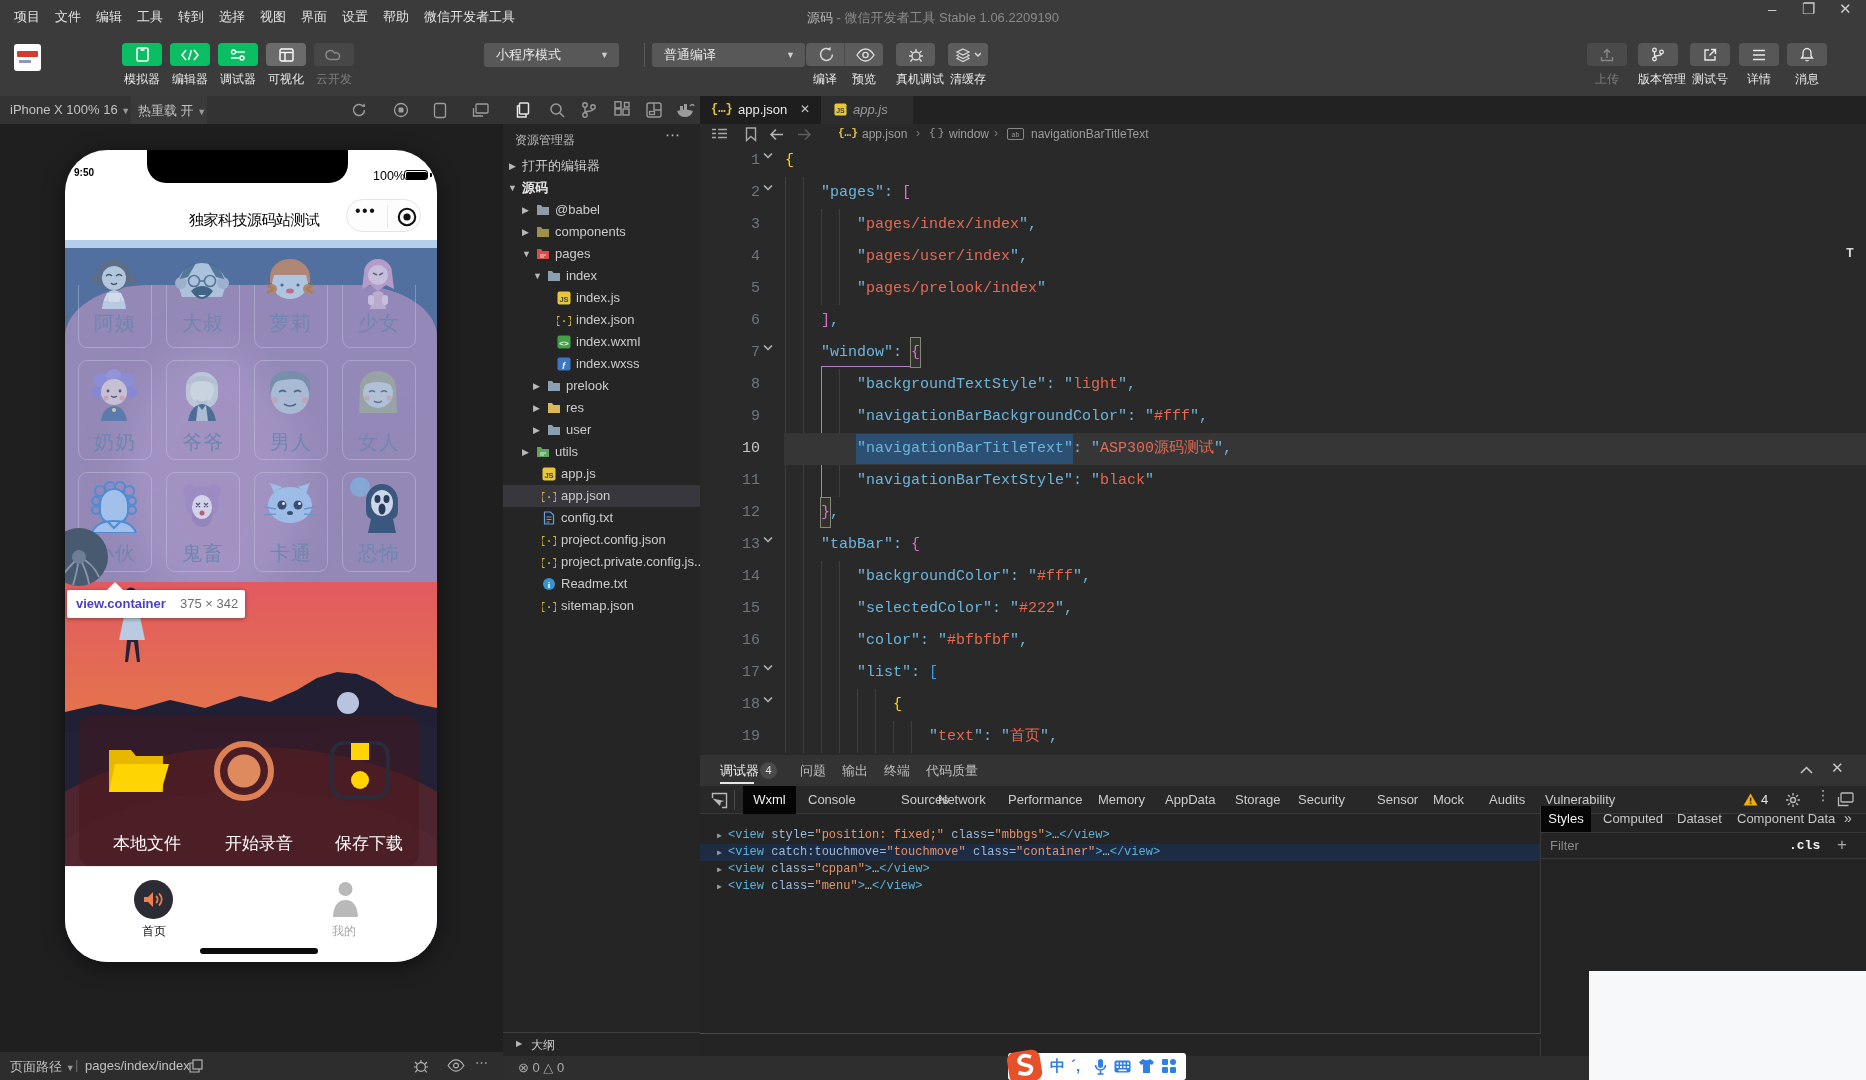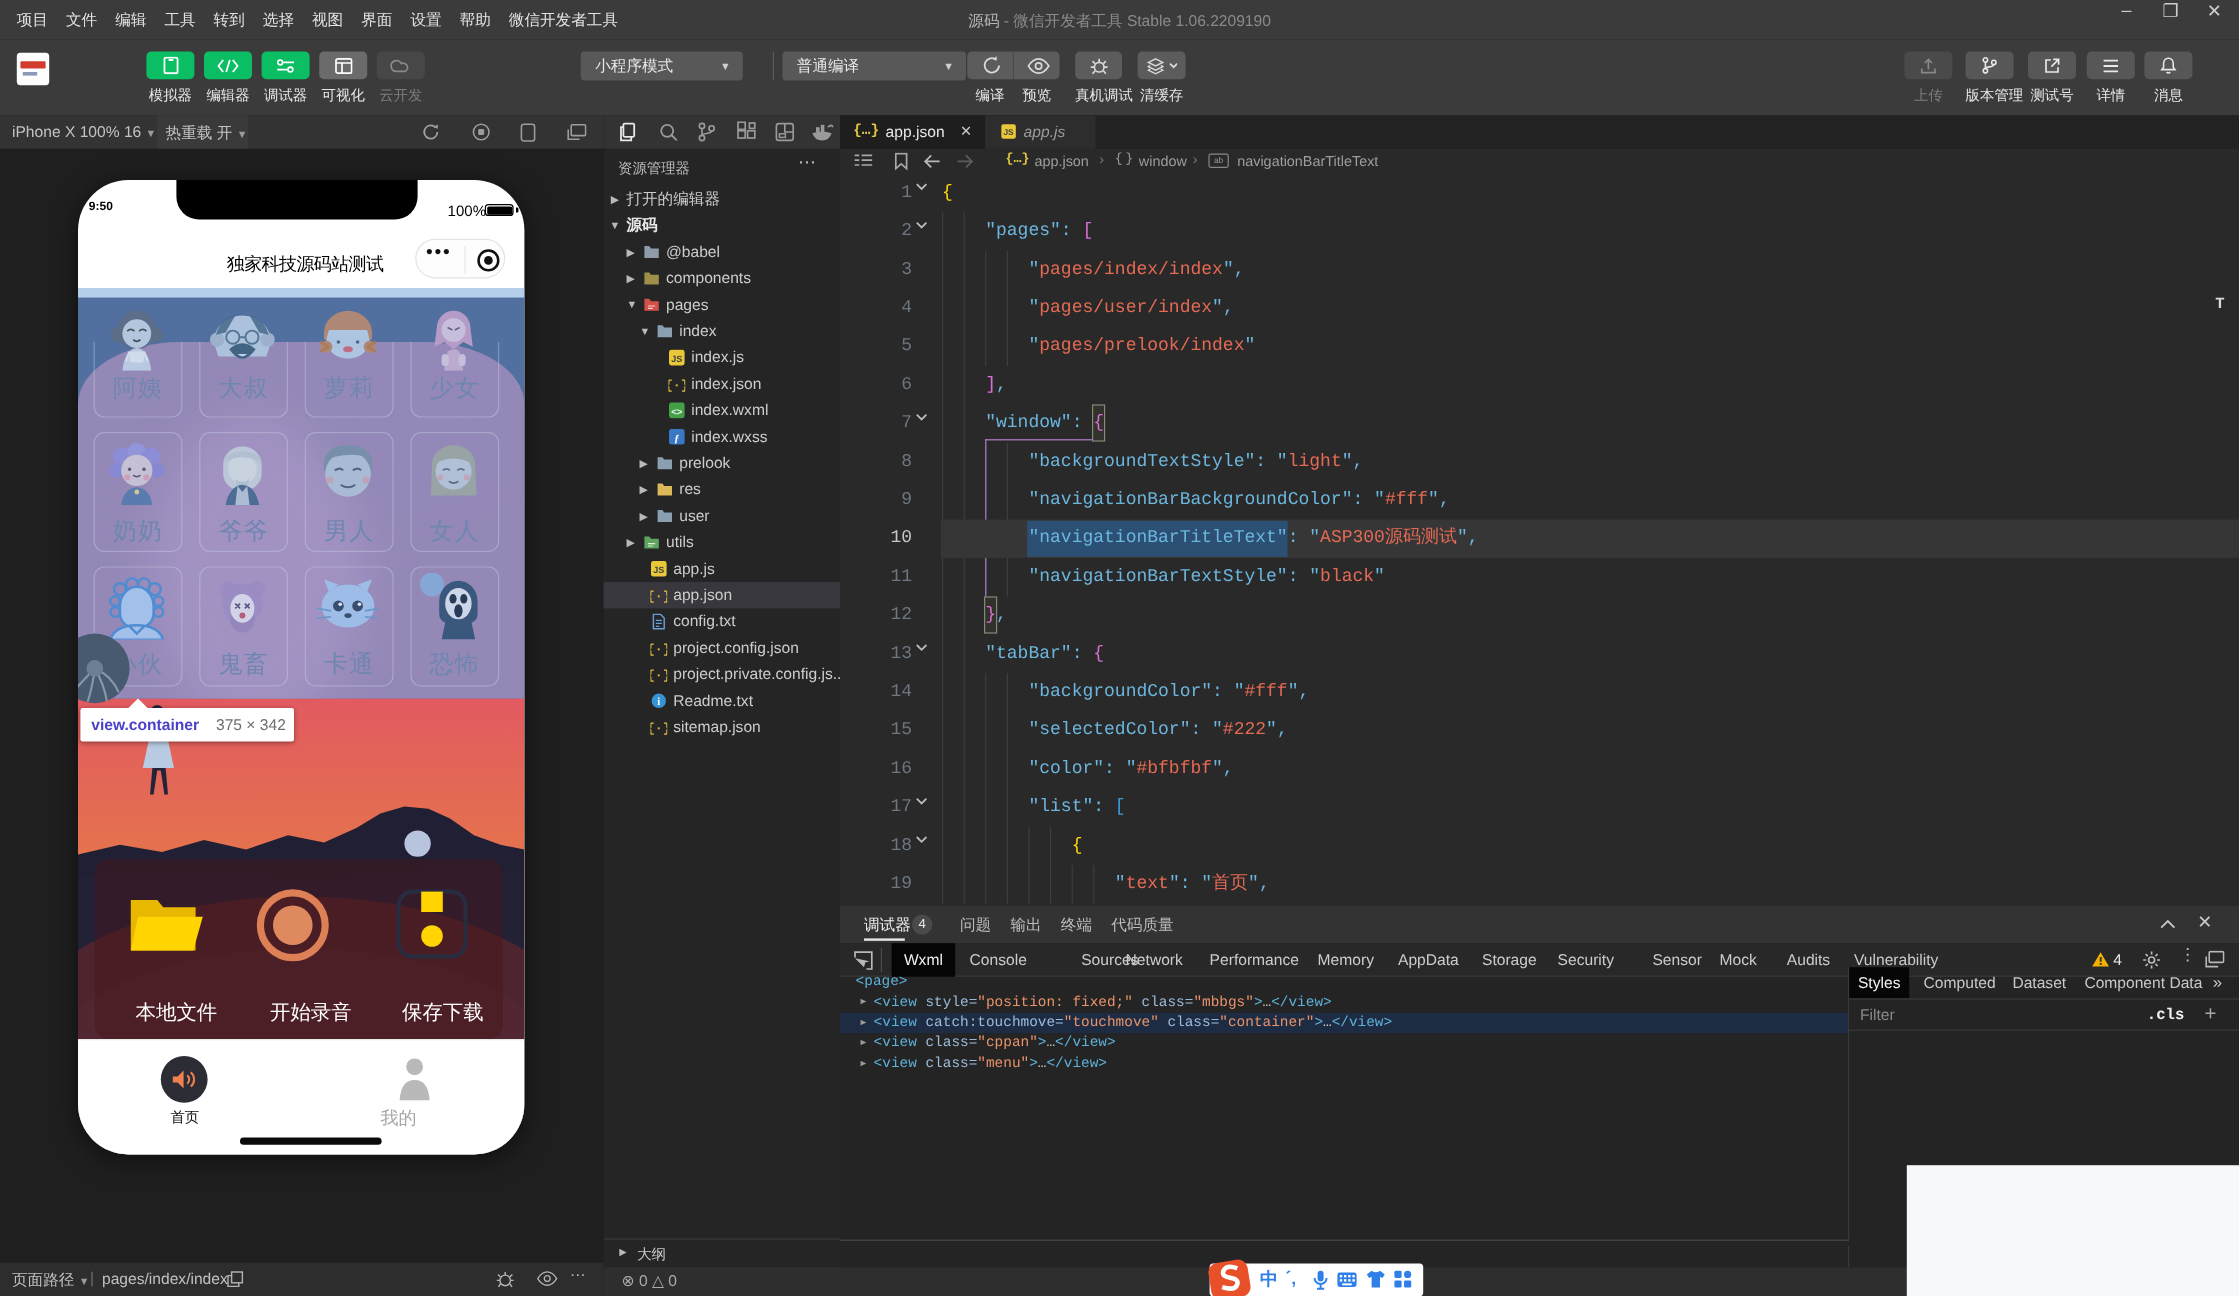--- a/index.html
+++ b/index.html
@@ -350,21 +350,21 @@
         <svg class="abs" style="left:9px;top:10px;" width="21" height="19" viewBox="0 0 21 19">
               <path d="M1 7 h4 l5 -5 v15 l-5 -5 h-4 Z" fill="#ef8050"></path>
               <path d="M13 6 a4.5 4.5 0 0 1 0 7 M16 3.5 a8 8 0 0 1 0 12" fill="none" stroke="#ef8050" stroke-width="1.7"></path>
             </svg>
       </div>
       <div class="abs" style="left:69px;top:56px;width:40px;text-align:center;font-size:12px;color:#111;">首页</div>
       <svg class="abs" style="left:267px;top:14px;" width="27" height="36" viewBox="0 0 27 36">
             <circle cx="13.5" cy="8" r="7" fill="#b9b9b9"></circle>
             <path d="M1 36 q1 -17 12.5 -17 q11.5 0 12.5 17 Z" fill="#b9b9b9"></path>
           </svg>
-      <div class="abs" style="left:247px;top:56px;width:40px;text-align:center;font-size:15px;color:#a6a6a6;">我的</div>
+      <div class="abs" style="left:259px;top:56px;width:40px;text-align:center;font-size:12px;color:#a6a6a6;">我的</div>
       <div class="abs" style="left:135px;top:81px;width:118px;height:6px;background:#0a0a0a;border-radius:3px;"></div>
     </div>
 
     <div id="cells">
       <div class="abs" style="left:0;top:45px;width:372px;height:297px;overflow:hidden;">
         <div class="cell" style="left:13px;top:-37px;"></div>
             <div class="cell" style="left:101px;top:-37px;"></div>
             <div class="cell" style="left:189px;top:-37px;"></div>
             <div class="cell" style="left:277px;top:-37px;"></div>
         <div class="cell" style="left:13px;top:75px;"></div>
@@ -861,21 +861,20 @@
           <circle cx="8" cy="8" r="2.5" fill="none" stroke="#b8b8b8" stroke-width="1.4"></circle>
           <path d="M8 1 L8 3.5 M8 12.5 L8 15 M1 8 L3.5 8 M12.5 8 L15 8 M3 3 L4.8 4.8 M11.2 11.2 L13 13 M13 3 L11.2 4.8 M4.8 11.2 L3 13" stroke="#b8b8b8" stroke-width="1.4"></path>
         </svg>
     <span class="abs" style="left:1116px;top:1px;color:#b8b8b8;font-size:14px;">⋮</span>
     <svg class="abs" style="left:1137px;top:6px;" width="17" height="15" viewBox="0 0 17 15">
           <rect x="4" y="1" width="12" height="9" rx="1" fill="none" stroke="#b8b8b8" stroke-width="1.3"></rect>
           <path d="M1.5 5 V13.5 H11.5" fill="none" stroke="#b8b8b8" stroke-width="1.3"></path>
         </svg>
   </div>
   <div id="wxml">
-    <div class="wrow" style="top:4px;"><span class="ct2" style="left:13px;"><span class="tag">&lt;page&gt;</span></span></div>
     <div class="wrow" style="top:21px;"><span class="arr">▶</span><span class="ct2" style="left:28px;"><span class="tag">&lt;view</span> <span class="attn">style</span><span class="eq">=</span><span class="attv">"</span><span class="attv">position: fixed;</span><span class="attv">"</span> <span class="attn">class</span><span class="eq">=</span><span class="attv">"</span><span class="attv">mbbgs</span><span class="attv">"</span><span class="tag">&gt;</span><span class="dots">…</span><span class="tag">&lt;/view&gt;</span></span></div>
     <div class="wrow" style="top:38px;background:#1d2c43;"><span class="arr">▶</span><span class="ct2" style="left:28px;"><span class="tag">&lt;view</span> <span class="attn">catch:touchmove</span><span class="eq">=</span><span class="attv">"</span><span class="attv">touchmove</span><span class="attv">"</span> <span class="attn">class</span><span class="eq">=</span><span class="attv">"</span><span class="attv">container</span><span class="attv">"</span><span class="tag">&gt;</span><span class="dots">…</span><span class="tag">&lt;/view&gt;</span></span></div>
     <div class="wrow" style="top:55px;"><span class="arr">▶</span><span class="ct2" style="left:28px;"><span class="tag">&lt;view</span> <span class="attn">class</span><span class="eq">=</span><span class="attv">"</span><span class="attv">cppan</span><span class="attv">"</span><span class="tag">&gt;</span><span class="dots">…</span><span class="tag">&lt;/view&gt;</span></span></div>
     <div class="wrow" style="top:72px;"><span class="arr">▶</span><span class="ct2" style="left:28px;"><span class="tag">&lt;view</span> <span class="attn">class</span><span class="eq">=</span><span class="attv">"</span><span class="attv">menu</span><span class="attv">"</span><span class="tag">&gt;</span><span class="dots">…</span><span class="tag">&lt;/view&gt;</span></span></div>
   </div>
   <div class="abs" style="left:840px;top:283px;width:1px;height:18px;background:#3a3a3a;"></div>
   <div id="stylespane">
     <div class="abs" style="left:0;top:-8px;width:50px;height:26px;background:#060606;color:#f2f2f2;font-size:13px;text-align:center;line-height:26px;">Styles</div>
     <div class="abs" style="left:62px;top:-3px;color:#c8c8c8;font-size:13px;">Computed</div>
     <div class="abs" style="left:136px;top:-3px;color:#c8c8c8;font-size:13px;">Dataset</div>

